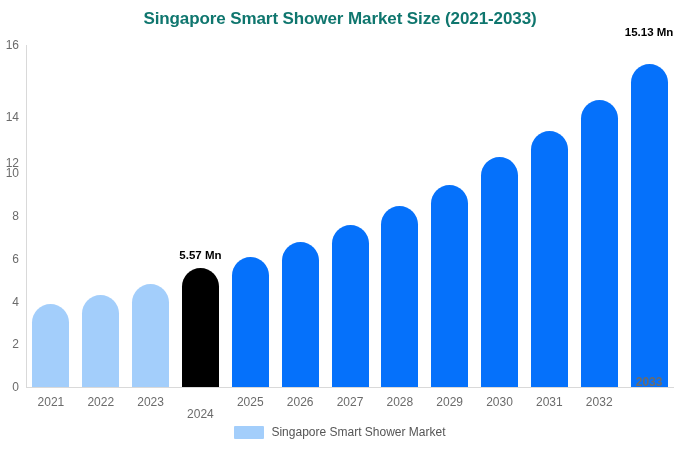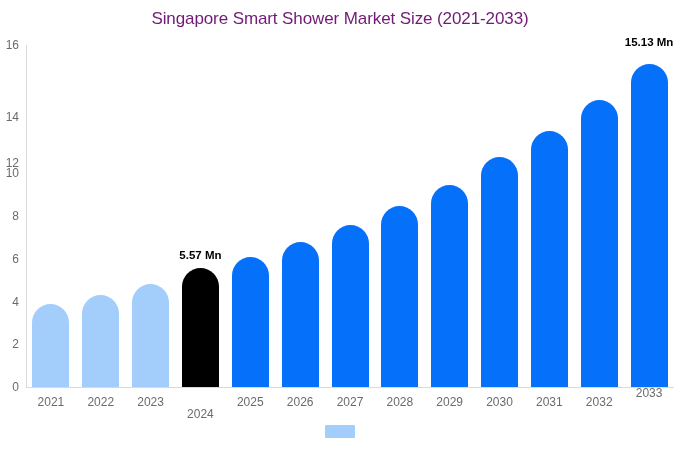--- a/index.html
+++ b/index.html
@@ -21,22 +21,22 @@
   }
 
   
   .chart-title {
     position: absolute;
     top: 9px;
     left: 0;
     width: 680px;
     text-align: center;
     font-size: 17px;
-    font-weight: normal;
-    color: #701a75;
+    font-weight: bold;
+    color: #0f766e;
     letter-spacing: -0.1px;
   }
 
   
   
   .plot-area {
     position: absolute;
     left: 26px;
     top: 45px;
     width: 648px;
@@ -179,21 +179,21 @@
           <div class="bar" title="2030: 10.75" style="height: 229.781px; background: rgb(5, 113, 251);"></div>
         </div>
         <div class="bar-slot" style="left: 504.885px; width: 37px;">
           <div class="bar" title="2031: 12" style="height: 256.5px; background: rgb(5, 113, 251);"></div>
         </div>
         <div class="bar-slot" style="left: 554.731px; width: 37px;">
           <div class="bar" title="2032: 13.45" style="height: 287.494px; background: rgb(5, 113, 251);"></div>
         </div>
         <div class="bar-slot" style="left: 604.577px; width: 37px;">
           <div class="bar" title="2033: 15.13" style="height: 323.404px; background: rgb(5, 113, 251);"></div>
-          <div class="bar-value-label" style="bottom: 339px;">15.13 Mn</div>
+          <div class="bar-value-label" style="bottom: 349px;">15.13 Mn</div>
         </div>
       </div>
     <div id="yticks-layer">
         <div class="ytick" style="top: 342px;">0</div>
         <div class="ytick" style="top: 299.25px;">2</div>
         <div class="ytick" style="top: 256.5px;">4</div>
         <div class="ytick" style="top: 213.75px;">6</div>
         <div class="ytick" style="top: 171px;">8</div>
         <div class="ytick" style="top: 128.25px;">10</div>
         <div class="ytick" style="top: 85.5px; margin-top: 32px;">12</div>
@@ -208,22 +208,23 @@
       <div class="xtick" style="left: 125.692px; width: 49.8462px; top: 395px;">2023</div>
       <div class="xtick" style="left: 175.538px; width: 49.8462px; top: 395px; margin-top: 12px;">2024</div>
       <div class="xtick" style="left: 225.385px; width: 49.8462px; top: 395px;">2025</div>
       <div class="xtick" style="left: 275.231px; width: 49.8462px; top: 395px;">2026</div>
       <div class="xtick" style="left: 325.077px; width: 49.8462px; top: 395px;">2027</div>
       <div class="xtick" style="left: 374.923px; width: 49.8462px; top: 395px;">2028</div>
       <div class="xtick" style="left: 424.769px; width: 49.8462px; top: 395px;">2029</div>
       <div class="xtick" style="left: 474.615px; width: 49.8462px; top: 395px;">2030</div>
       <div class="xtick" style="left: 524.462px; width: 49.8462px; top: 395px;">2031</div>
       <div class="xtick" style="left: 574.308px; width: 49.8462px; top: 395px;">2032</div>
-      <div class="xtick" style="left: 624.154px; width: 49.8462px; top: 386px;">2033</div>
+      <div class="xtick" style="left: 624.154px; width: 49.8462px; top: 375px; font-weight: bold;">2033</div>
     </div>
 
   <div class="legend">
     <div class="legend-item">
       <span class="legend-swatch" id="legend-swatch" style="background: rgb(163, 206, 251);"></span>
+      <span class="legend-label">Singapore Smart Shower Market</span>
     </div>
   </div>
 
 </div>
 
 </body></html>

